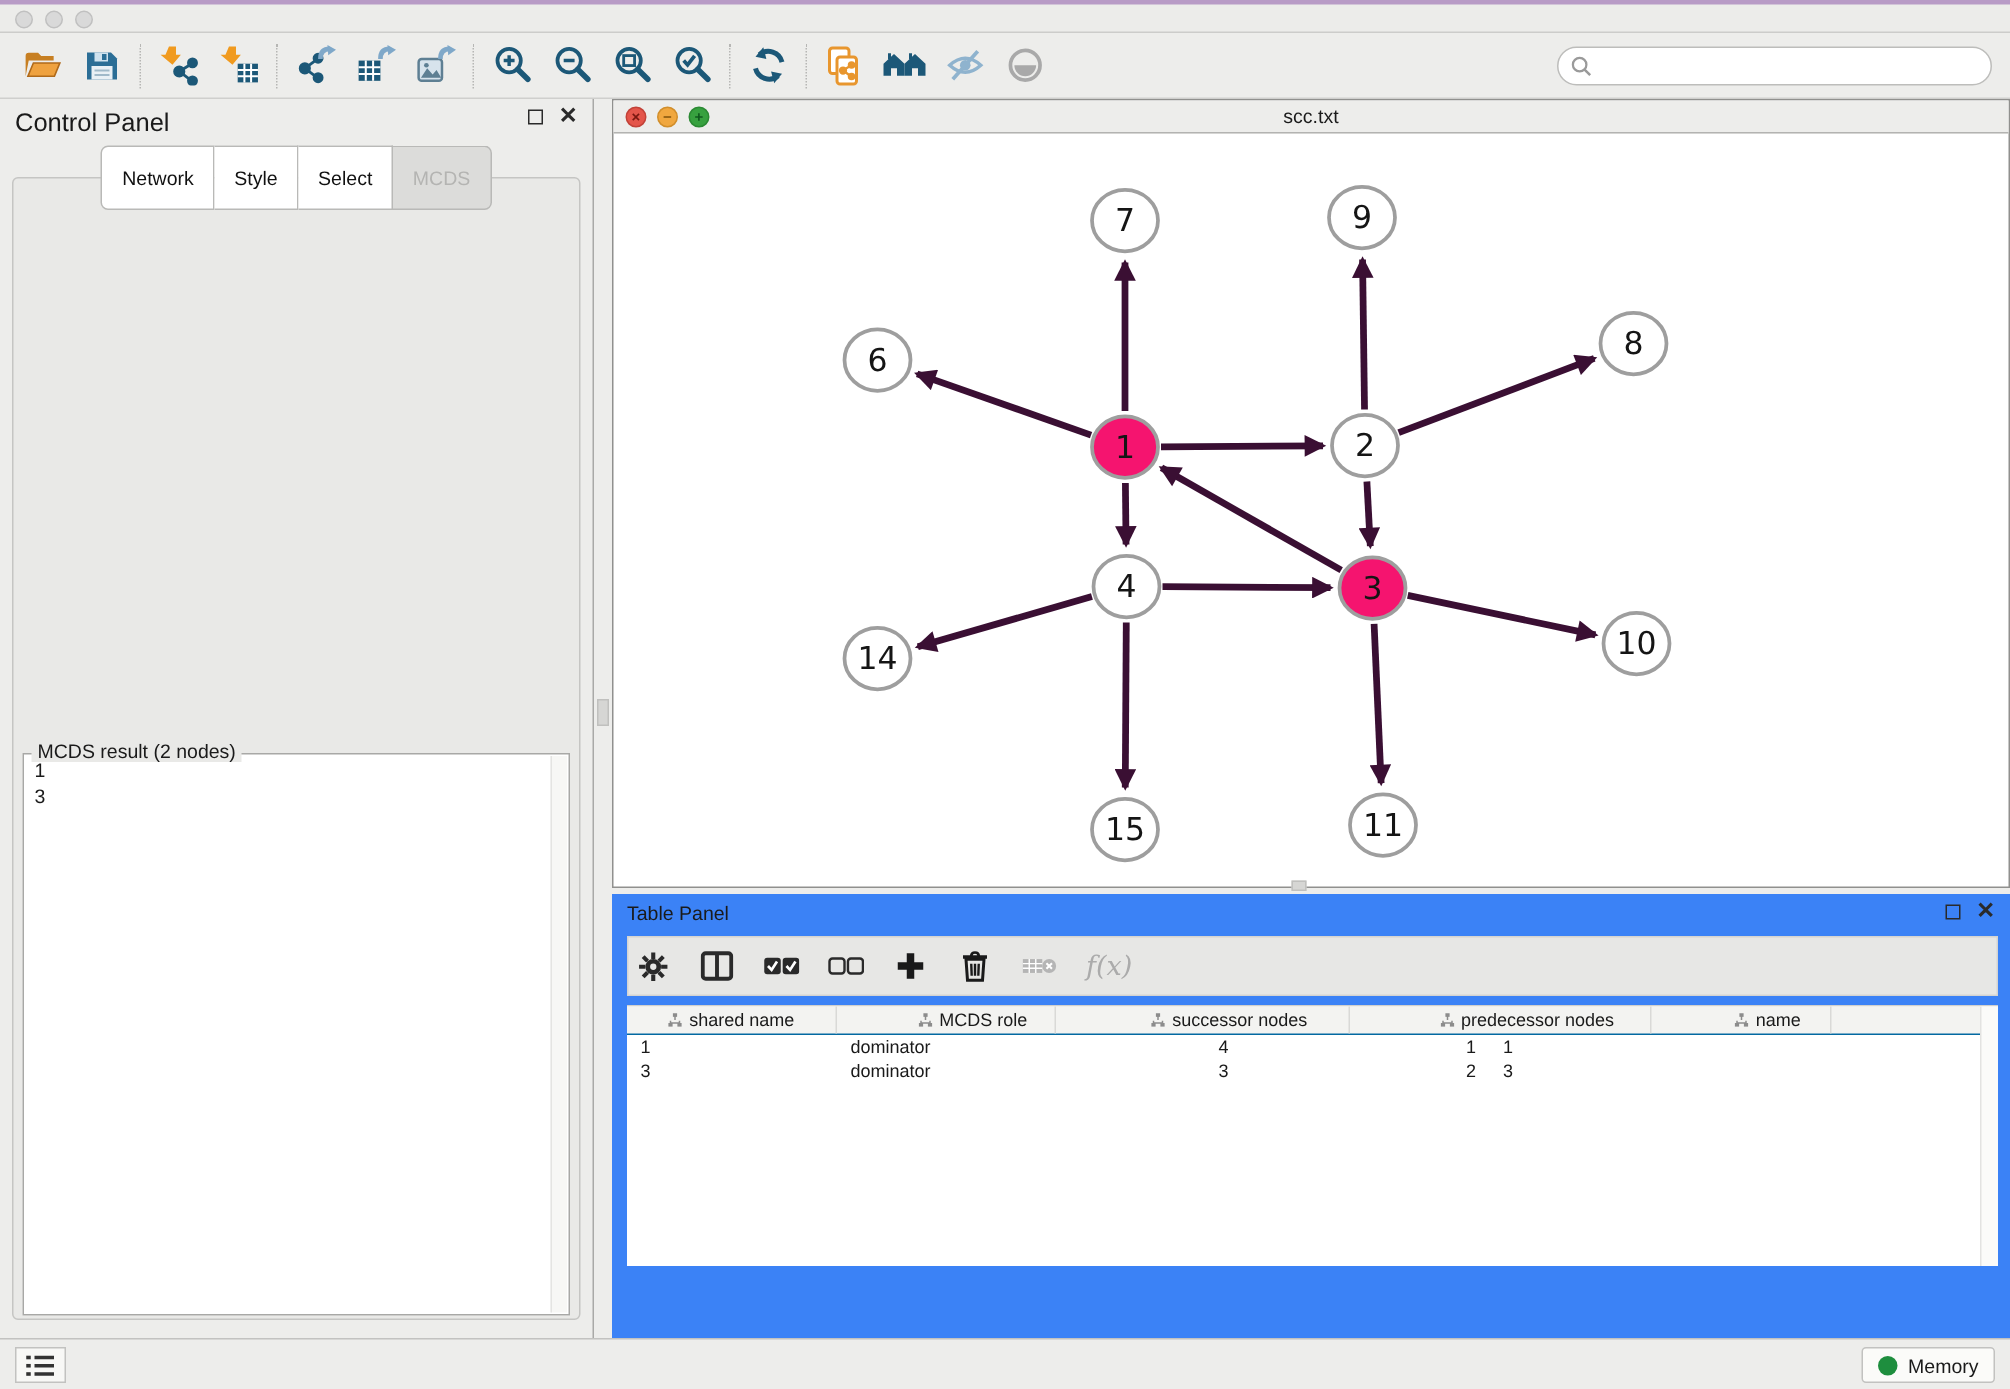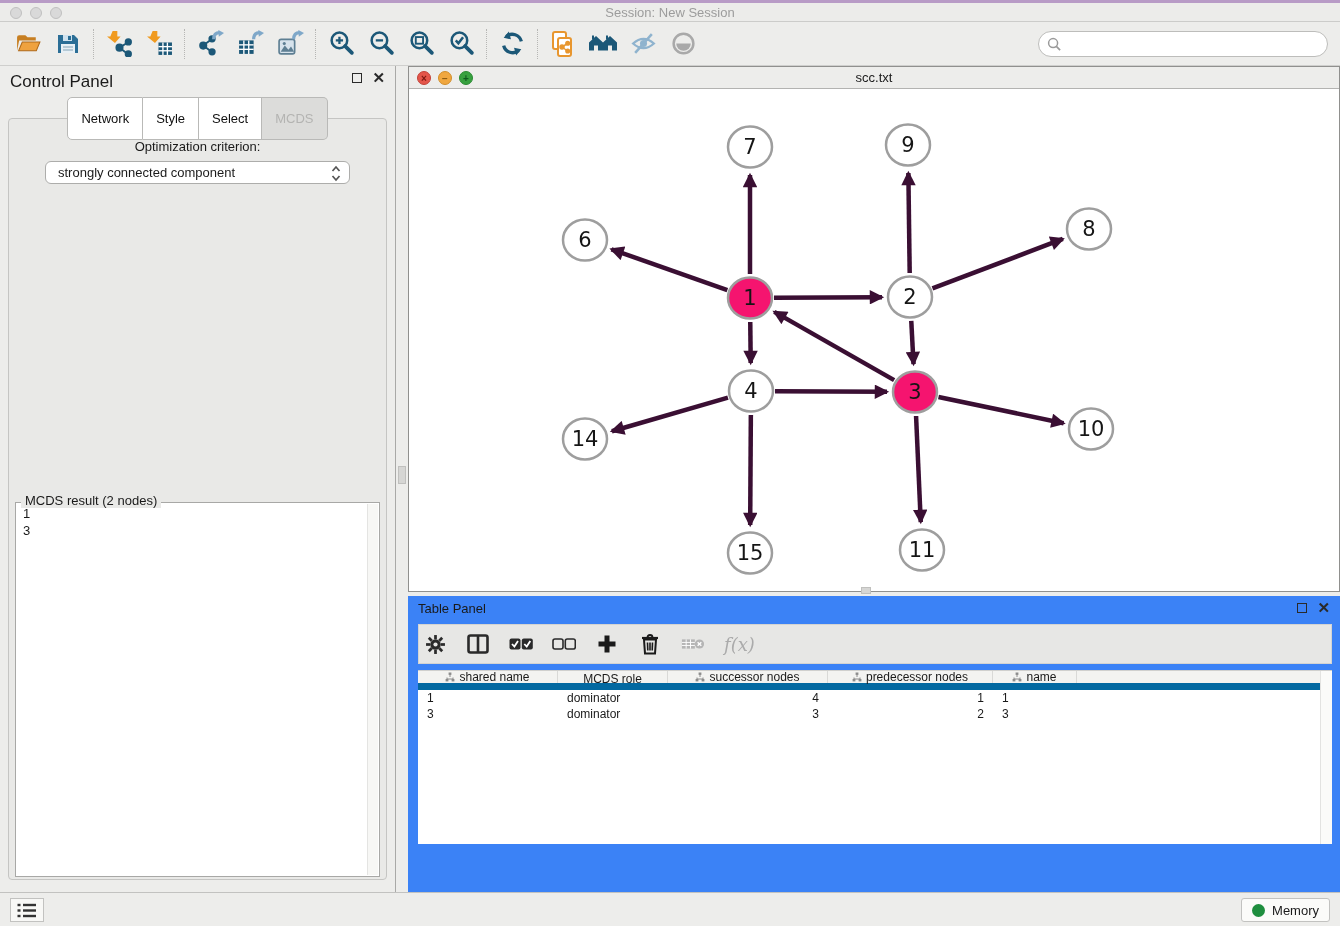--- a/index.html
+++ b/index.html
@@ -61,21 +61,21 @@
   .graph-svg { position:absolute; left:0; top:22px; }
   .graph-svg text { font-family:"DejaVu Sans",sans-serif; }
 
   
   .table-panel { position:absolute; left:408px; top:596px; right:0; bottom:34px; background:#3b82f6; }
   .tp-title { position:absolute; left:10px; top:5px; font-size:13px; }
   .tp-toolbar { position:absolute; left:10px; right:8px; top:28px; height:40px; background:#E7E7E5; border:1px solid #D4D4D2; display:flex; align-items:center; padding-left:4px; gap:19px; }
   .tp-tbtn { width:24px; height:24px; display:flex; align-items:center; justify-content:center; }
   .fx-label { font-size:18px; font-style:italic; font-family:"DejaVu Serif",serif; color:#ABABAB; }
   .tp-table { position:absolute; left:10px; right:8px; top:74px; bottom:48px; background:#fff; border-top:1px solid #D0D0CE; }
-  .thead { display:flex; height:19px; background:#F3F3F1; border-bottom:7px solid #0369a1; }
+  .thead { display:flex; height:19px; background:#F3F3F1; border-bottom:1px solid #0369a1;gap:36px; }
   .th { display:flex; align-items:center; justify-content:center; gap:4px; font-size:12px; border-right:1px solid #D9D9D7; height:100%; }
   .tr { display:flex; height:16px; }
   .td { font-size:12px; line-height:16px; padding:0 9px; overflow:hidden; }
   .tp-scrollbar { position:absolute; right:0; top:0; bottom:0; width:12px; background:#FBFBF9; border-left:1px solid #E3E3E1; }
   .tp-tabs { position:absolute; bottom:10px; left:0; right:0; display:flex; justify-content:center; }
 
   
   .status-bar { position:absolute; left:0; right:0; bottom:0; height:34px; background:#EDEDEB; border-top:1px solid #C2C2C0; }
   .sb-left-btn { position:absolute; left:10px; top:5px; width:34px; height:24px; background:#F8F8F6; border:1px solid #C2C2C0; display:flex; align-items:center; justify-content:center; }
   .memory-btn { position:absolute; right:10px; top:5px; height:24px; background:#FBFBF9; border:1px solid #C2C2C0; border-radius:3px; display:flex; align-items:center; gap:7px; padding:0 10px; font-size:13px; }
@@ -84,21 +84,20 @@
 </head>
 <body>
 
 <div class="accent-strip"></div>
 <div class="titlebar">
   <div class="traffic">
     <div class="light"></div>
     <div class="light"></div>
     <div class="light"></div>
   </div>
-  <div class="win-title">Session: New Session</div>
 </div>
 
 <div class="toolbar">
   <div class="tb-btn">
     <svg width="27" height="27" viewBox="0 0 26 26">
         <path d="M2 20 V7 q0-2 2-2 h6 l2 2 h8 v3 H4 z" fill="#C77F22"></path>
         <path d="M3.5 20 l3.5-8.5 h17 l-3.5 8.5 z" fill="#EFA23F" stroke="#B06A1A" stroke-width="1"></path>
       </svg>
   </div>
   <div class="tb-btn">
@@ -261,28 +260,20 @@
     <div class="float-box"></div>
     <div class="close-x">✕</div>
   </div>
   <div class="cp-tabs tabset">
       <div class="tab">Network</div>
       <div class="tab">Style</div>
       <div class="tab">Select</div>
       <div class="tab active">MCDS</div>
     </div>
   <div class="cp-body">
-    <div class="opt-label">Optimization criterion:</div>
-    <div class="criterion">
-      <span>strongly connected component</span>
-      <svg class="chevrons" width="10" height="17" viewBox="0 0 10 17">
-          <path d="M1.5 6 L5 2 L8.5 6" fill="none" stroke="#555" stroke-width="1.7"></path>
-          <path d="M1.5 11 L5 15 L8.5 11" fill="none" stroke="#555" stroke-width="1.7"></path>
-        </svg>
-    </div>
     <div class="result-group">
       <div class="result-legend">MCDS result (2 nodes)</div>
       <div class="result-box">
         <div class="result-text">1
 3</div>
         <div class="result-scrollbar"></div>
       </div>
     </div>
   </div>
 </div>
@@ -453,21 +444,21 @@
               <line x1="2" y1="7" x2="8" y2="7"></line>
               <line x1="2" y1="5.5" x2="2" y2="8"></line>
               <line x1="8" y1="5.5" x2="8" y2="8"></line>
             </g>
             <rect x="3.6" y="0.5" width="2.8" height="2.4" fill="#8C8C8C"></rect>
             <rect x="0.6" y="7" width="2.8" height="2.4" fill="#8C8C8C"></rect>
             <rect x="6.6" y="7" width="2.8" height="2.4" fill="#8C8C8C"></rect>
           </svg>
           <span>shared name</span>
         </div>
-        <div class="th" style="width: 110px; flex-direction: column;">
+        <div class="th" style="width: 110px;">
           <svg width="10" height="10" viewBox="0 0 10 10">
             <g stroke="#8C8C8C" stroke-width="1">
               <line x1="5" y1="2" x2="5" y2="5"></line>
               <line x1="2" y1="7" x2="8" y2="7"></line>
               <line x1="2" y1="5.5" x2="2" y2="8"></line>
               <line x1="8" y1="5.5" x2="8" y2="8"></line>
             </g>
             <rect x="3.6" y="0.5" width="2.8" height="2.4" fill="#8C8C8C"></rect>
             <rect x="0.6" y="7" width="2.8" height="2.4" fill="#8C8C8C"></rect>
             <rect x="6.6" y="7" width="2.8" height="2.4" fill="#8C8C8C"></rect>

